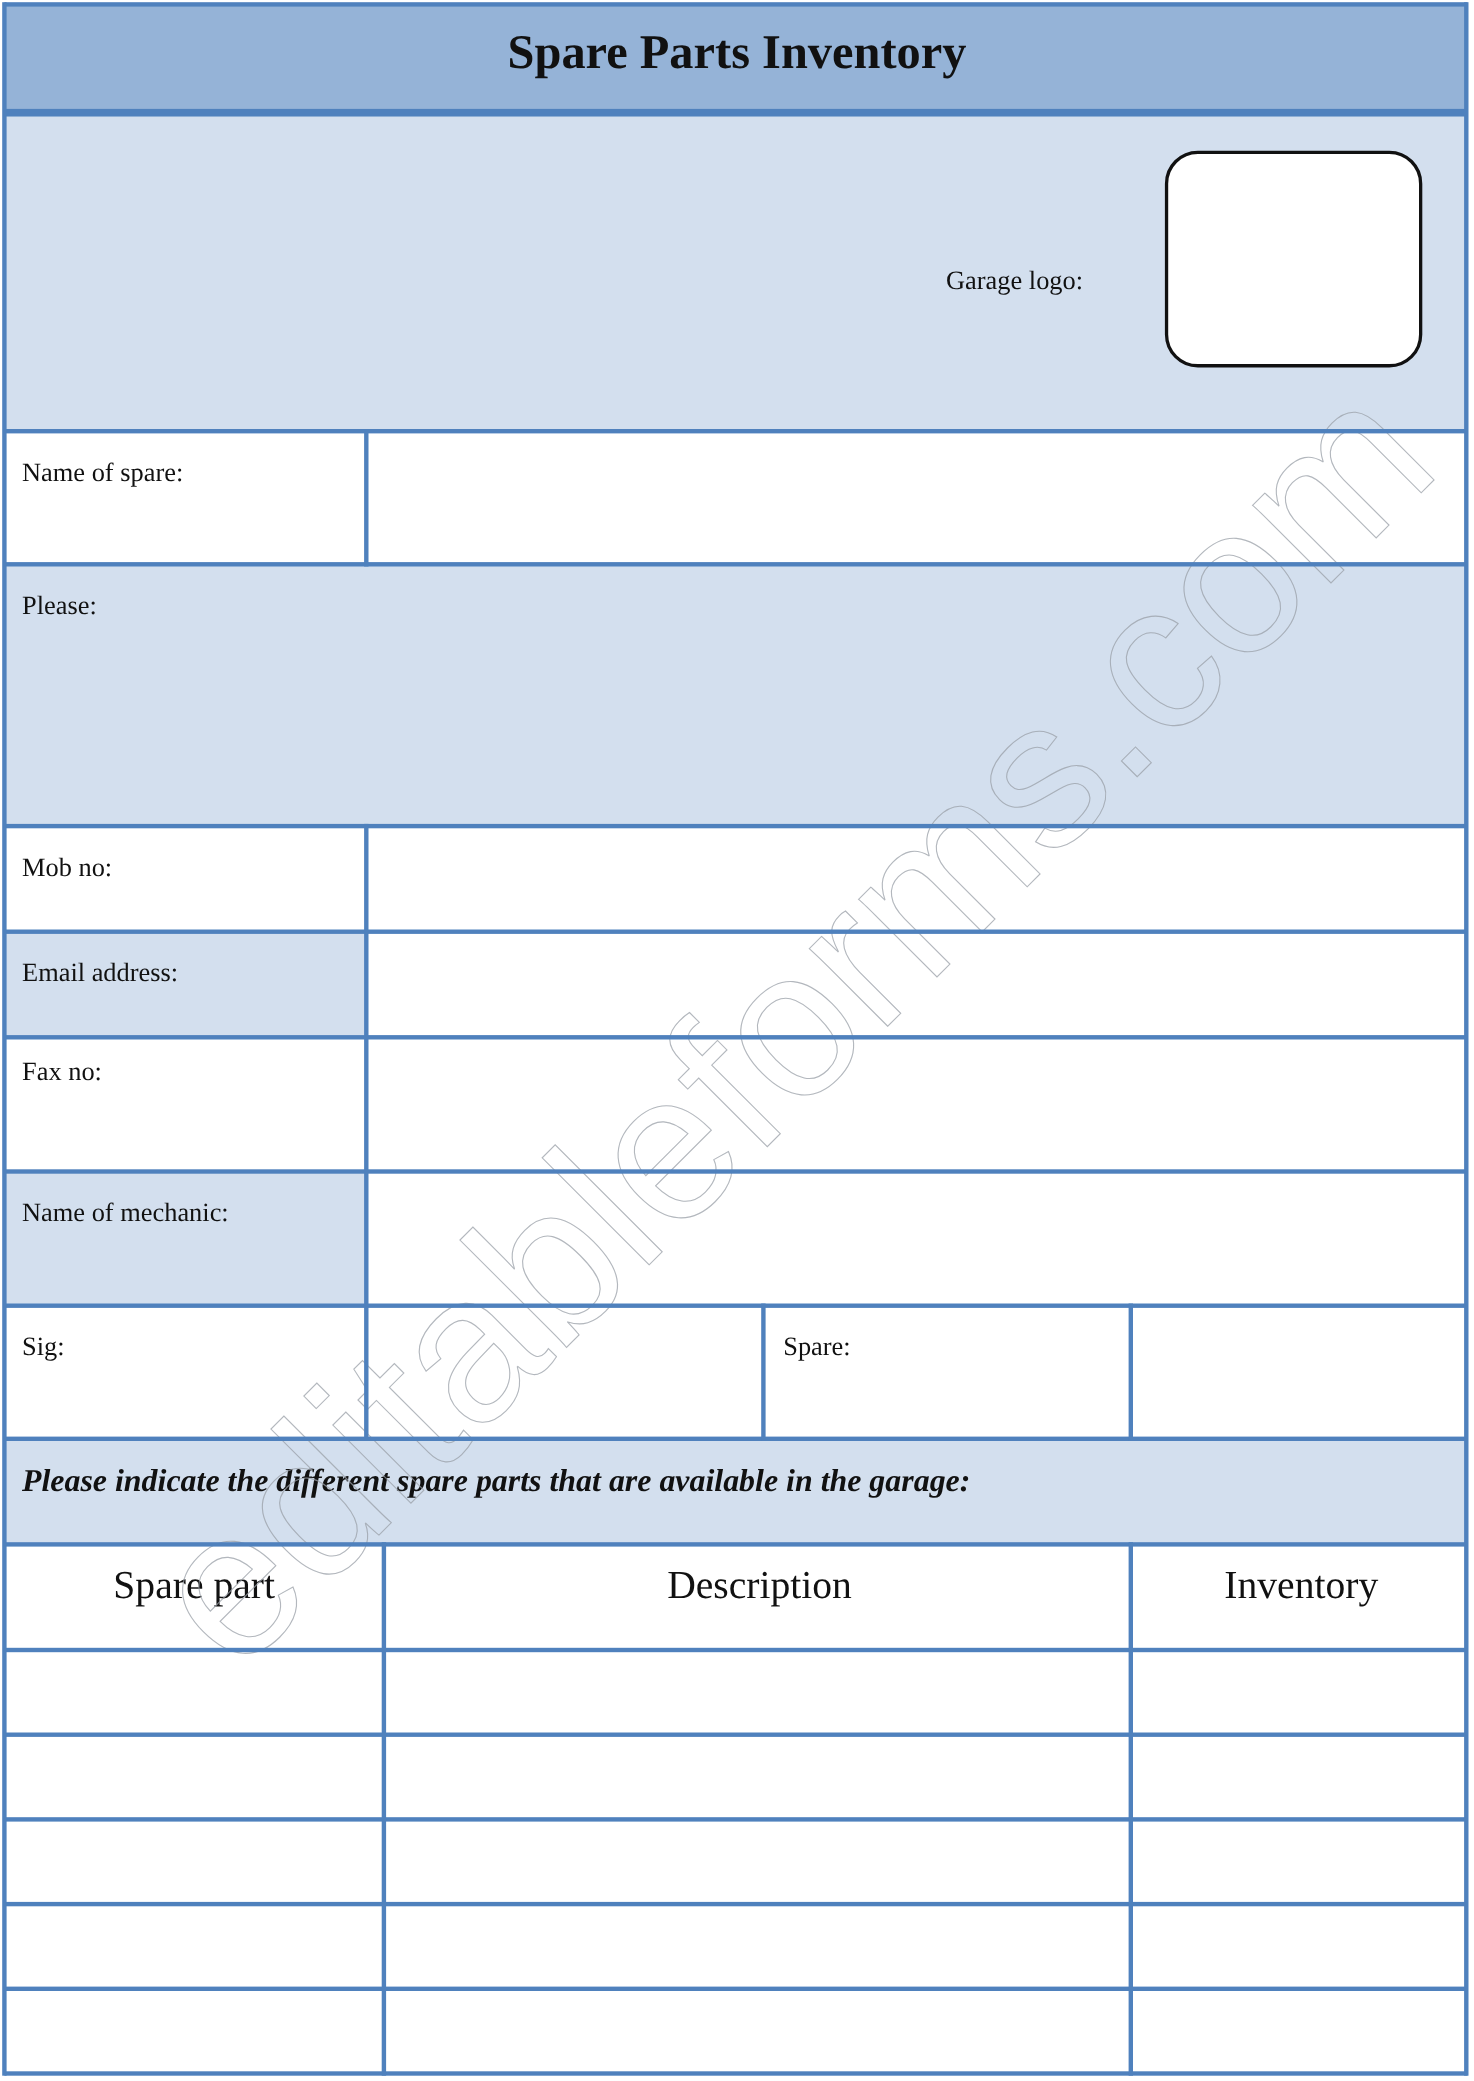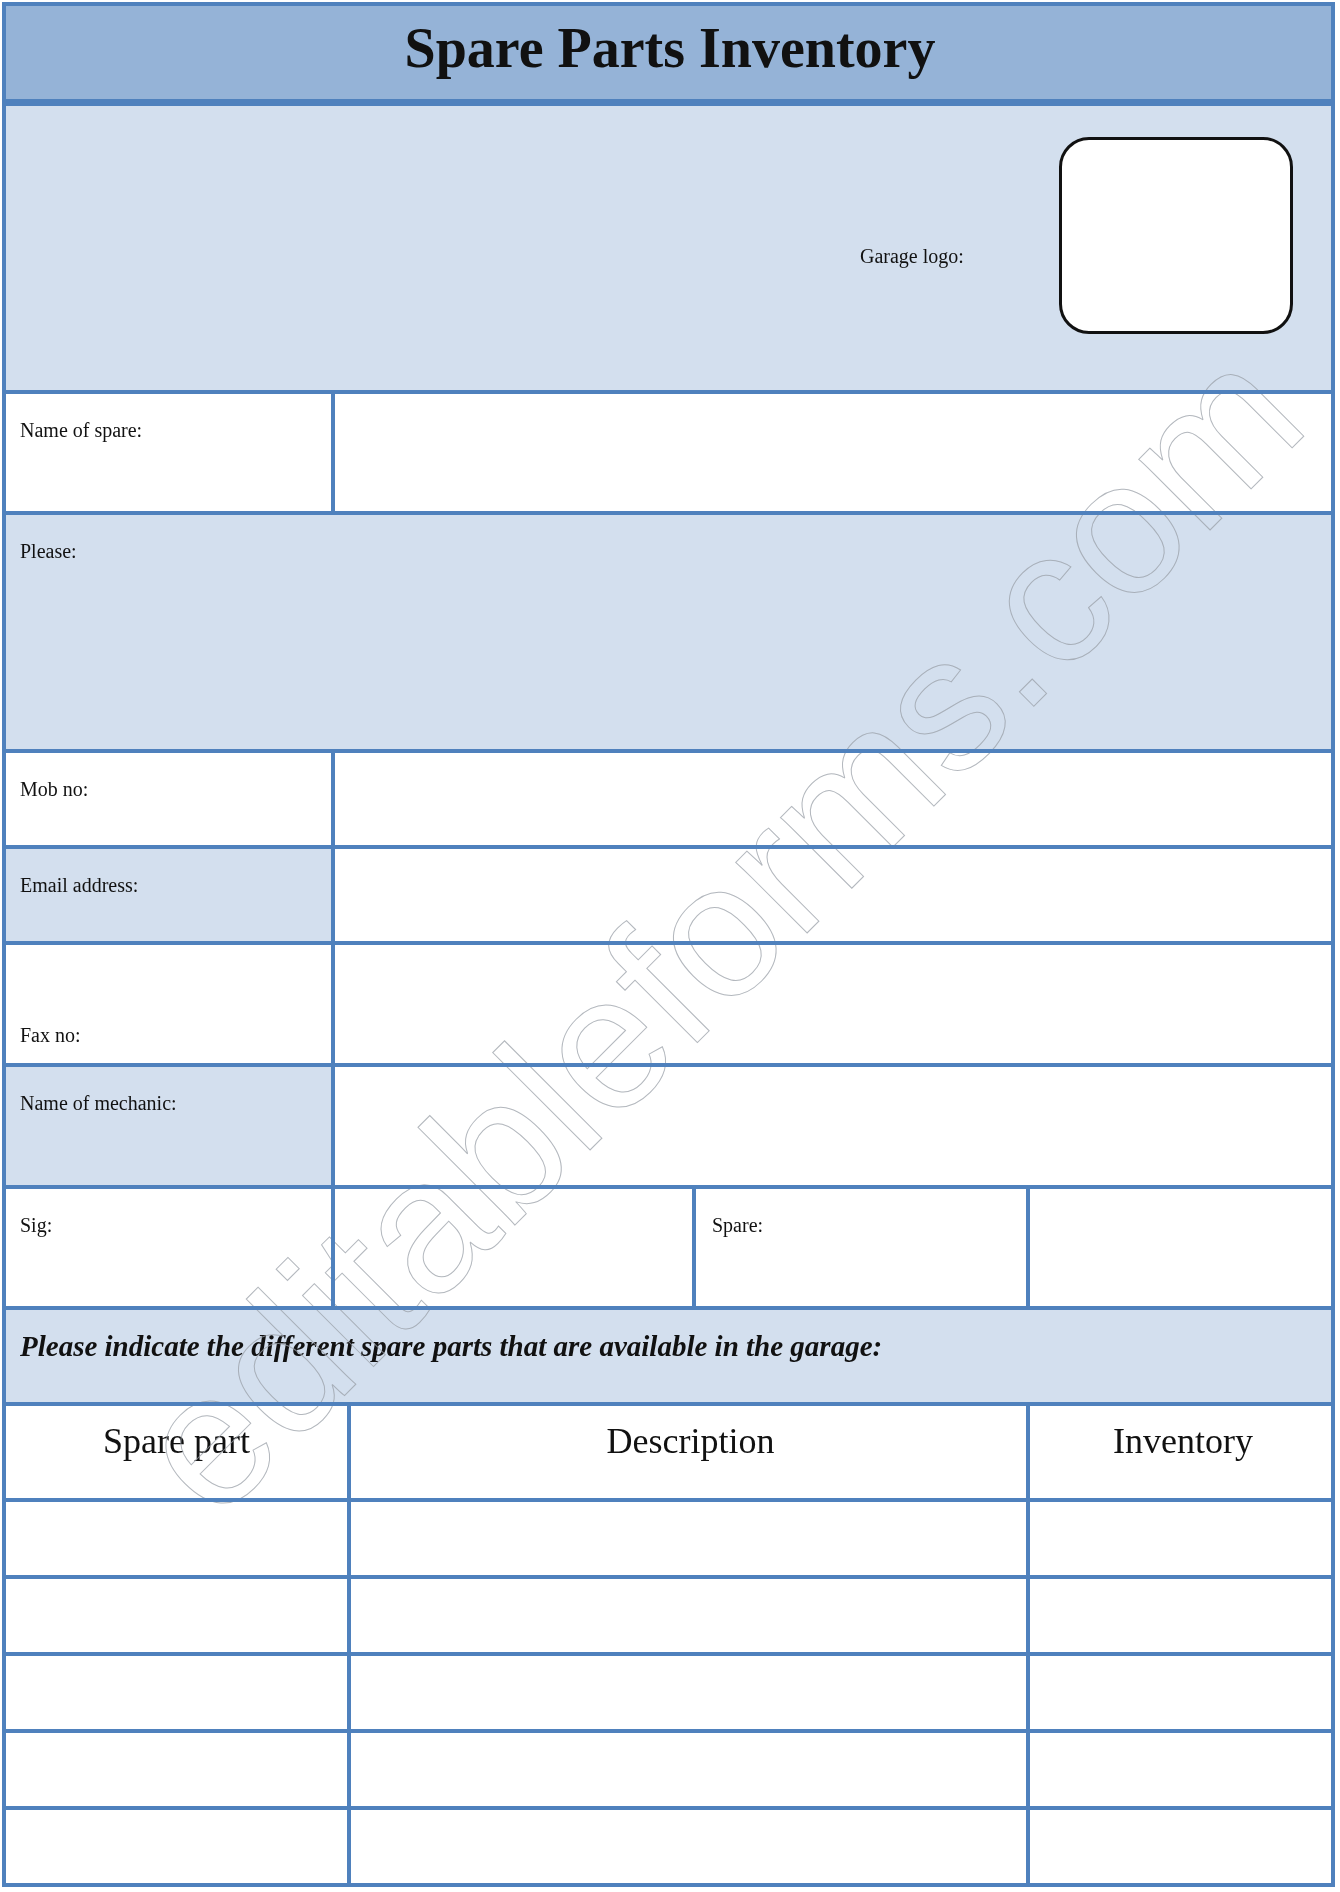--- a/index.html
+++ b/index.html
@@ -3,23 +3,23 @@
 <meta charset="utf-8">
 <style>
   html, body { margin:0; padding:0; background:#ffffff; }
   body { width:1340px; height:1892px; position:relative; overflow:hidden;
          font-family:"Liberation Serif","DejaVu Serif",serif; color:#111; }
   .abs { position:absolute; box-sizing:border-box; }
   .hline { position:absolute; left:4px; width:1330px; height:4px; background:#4f81bd; }
   .vline { position:absolute; width:4px; background:#4f81bd; }
   .fill-dark { background:#95b3d7; }
   .fill-light { background:#d3dfee; }
-  .label { position:absolute; font-size:20px; line-height:32px; white-space:nowrap; }
+  .label { position:absolute; font-size:24px; line-height:32px; white-space:nowrap; }
   .title { position:absolute; left:0; width:1340px; top:20px; text-align:center;
-           font-size:56px; font-weight:bold; line-height:56px; }
+           font-size:44px; font-weight:bold; line-height:56px; }
   .instr { position:absolute; left:20px; top:1328px; font-size:29px; font-weight:bold;
            font-style:italic; white-space:nowrap; line-height:36px; }
   .th { position:absolute; font-size:36px; line-height:32px; text-align:center; top:1425px; }
   .logo-box { position:absolute; left:1059px; top:137px; width:234px; height:197px;
               border:3px solid #111; border-radius:30px; background:#fff; box-sizing:border-box; }
   .cell-input { position:absolute; box-sizing:border-box; }
   .watermark { position:absolute; left:0; top:0; width:1340px; height:1892px; pointer-events:none; }
 </style>
 </head>
 <body>
@@ -33,21 +33,21 @@
 
 <div class="title">Spare Parts Inventory</div>
 
 <div class="label" style="left:860px;top:240px;">Garage logo:</div>
 <div class="logo-box"></div>
 
 <div class="label" style="left:20px;top:414px;">Name of spare:</div>
 <div class="label" style="left:20px;top:535px;">Please:</div>
 <div class="label" style="left:20px;top:773px;">Mob no:</div>
 <div class="label" style="left:20px;top:869px;">Email address:</div>
-<div class="label" style="left:20px;top:1019px;">Fax no:</div>
+<div class="label" style="left:20px;top:959px;">Fax no:</div>
 <div class="label" style="left:20px;top:1087px;text-align:center;">Name of mechanic:</div>
 <div class="label" style="left:20px;top:1209px;font-family:Liberation Serif, serif;">Sig:</div>
 <div class="label" style="left:712px;top:1209px;">Spare:</div>
 
 <div class="cell-input" style="left:336px;top:396px;width:996px;height:115px;"></div>
 <div class="cell-input" style="left:6px;top:570px;width:1326px;height:178px;"></div>
 <div class="cell-input" style="left:336px;top:755px;width:996px;height:90px;"></div>
 <div class="cell-input" style="left:336px;top:851px;width:996px;height:90px;"></div>
 <div class="cell-input" style="left:336px;top:947px;width:996px;height:116px;"></div>
 <div class="cell-input" style="left:336px;top:1069px;width:996px;height:116px;"></div>

